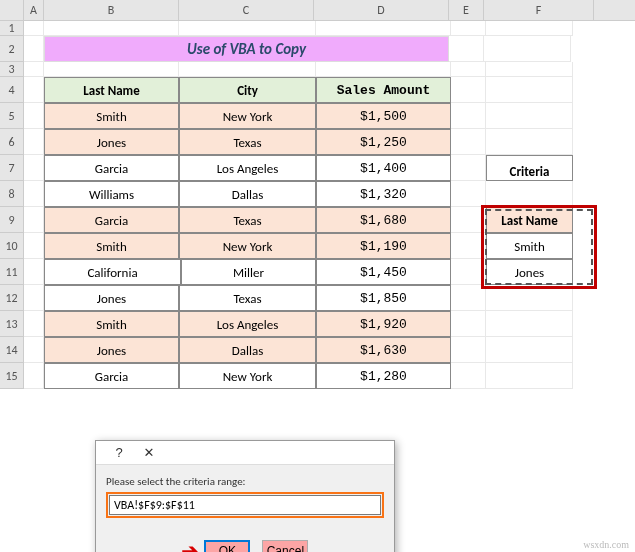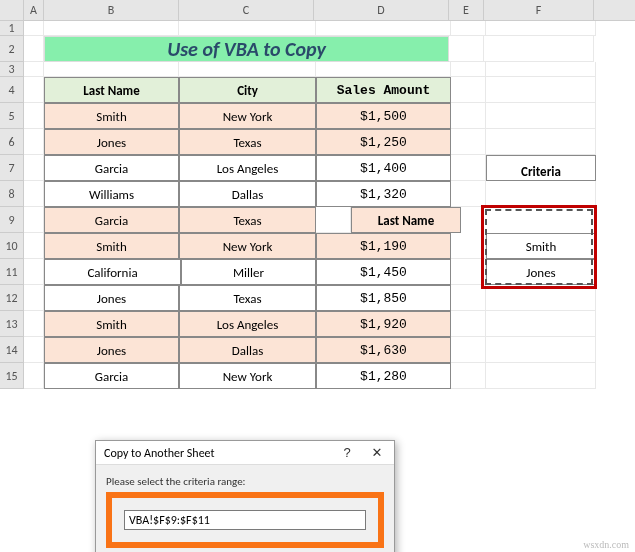--- a/index.html
+++ b/index.html
@@ -14,38 +14,38 @@
 .grid { display: flex; }
 .row-headers { width: 24px; background: #e6e6e6; }
 .row-headers .rh { height: 26px; text-align: center; line-height: 26px; border-bottom: 1px solid #ccc; border-right: 1px solid #ccc; font-size: 12px; color: #555; }
 .row-headers .rh.small { height: 15px; line-height: 15px; }
 
 .cells { position: relative; flex: 1; }
 .row { display: flex; height: 26px; }
 .row.small { height: 15px; }
 .cell { border-right: 1px solid #e8e8e8; border-bottom: 1px solid #e8e8e8; text-align: center; line-height: 25px; font-size: 13px; }
 .cell.a { width: 20px; } .cell.b { width: 135px; } .cell.c { width: 137px; } .cell.d { width: 135px; font-family: Liberation Mono, monospace; }
-.cell.e { width: 35px; } .cell.f { width: 110px; }
-
-.title-cell { background: #86efac; font-style: italic; font-weight: bold; font-size: 20px; color: #2a4a6a; border: 1px solid #ddd; }
+.cell.e { width: 35px; } .cell.f { width: 87px; }
+
+.title-cell { background: #f0abfc; font-style: italic; font-weight: bold; font-size: 15px; color: #2a4a6a; border: 1px solid #ddd; }
 .header-cell { background: #e2f0d9; font-weight: bold; border: 1px solid #888; }
 .data-cell { border: 1px solid #888; background: #fff; }
 .data-cell.alt { background: #fce4d6; }
 
 .criteria-header { border: 1px solid #888; background: #fff; font-weight: bold; padding: 3px 0; }
 
 .red-frame { position: absolute; border: 3px solid #c00000; pointer-events: none; }
 
 .dialog { position: absolute; left: 95px; top: 440px; width: 300px; background: #f0f0f0; border: 1px solid #999; box-shadow: 2px 2px 8px rgba(0,0,0,0.3); }
 .dialog-title { display: flex; align-items: center; padding: 4px 2px 4px 8px; border-bottom: 1px solid #ddd; font-size: 12px; background: #fff; }
 .dialog-title .t { flex: 1; }
 .dialog-title .btn { width: 30px; text-align: center; font-size: 13px; color: #333; font-family: Arial; }
 .dialog-body { padding: 10px 10px 8px 10px; }
 .dialog-body .lbl { font-size: 11px; color: #333; margin-bottom: 4px; }
-.dialog-input-wrap { border: 6px solid #f97316; padding: 12px; margin-bottom: 12px; }
+.dialog-input-wrap { border: 2px solid #f97316; padding: 1px; margin-bottom: 22px; }
 .dialog-input { width: 100%; border: 1px solid #7a7a7a; padding: 2px 4px; font-size: 12px; font-family: Calibri, Arial; height: 20px; }
 .dialog-buttons { display: flex; justify-content: center; gap: 12px; align-items: center; padding-bottom: 4px; }
 .dialog-buttons button { width: 46px; height: 22px; font-size: 12px; background: #fca5a5; border: 1px solid #adadad; }
 .dialog-buttons button.ok { border: 2px solid #0078d7; }
 .arrow { color: #d80000; font-size: 20px; font-weight: bold; margin-right: -6px; line-height: 14px; }
 
 .watermark { position: absolute; right: 6px; bottom: 2px; font-size: 10px; color: #bbb; font-family: Liberation Serif, serif; }
 </style>
 </head>
 <body>
@@ -144,20 +144,21 @@
         <div class="cell b data-cell">Williams</div>
         <div class="cell c data-cell">Dallas</div>
         <div class="cell d data-cell">$1,320</div>
         <div class="cell e"></div>
         <div class="cell f"></div>
       </div>
     <div class="row">
         <div class="cell a"></div>
         <div class="cell b data-cell alt">Garcia</div>
         <div class="cell c data-cell alt">Texas</div>
+        <div class="cell d data-cell alt">$1,680</div>
         <div class="cell e"></div>
         <div class="cell f data-cell alt" style="font-weight:bold">Last Name</div>
       </div>
     <div class="row">
         <div class="cell a"></div>
         <div class="cell b data-cell alt">Smith</div>
         <div class="cell c data-cell alt">New York</div>
         <div class="cell d data-cell alt">$1,190</div>
         <div class="cell e"></div>
         <div class="cell f data-cell">Smith</div>
@@ -203,21 +204,20 @@
         <div class="cell f"></div>
       </div>
 
     <div class="red-frame" style="left:457px; top:184px; width:116px; height:84px;"></div>
     <div style="position:absolute; left:461px; top:188px; width:108px; height:76px; border:2px dashed #555;"></div>
   </div>
 </div>
 
 <div class="dialog">
   <div class="dialog-title">
-    <span class="t">Copy to Another Sheet</span>
     <span class="btn">?</span>
     <span class="btn">✕</span>
   </div>
   <div class="dialog-body">
     <div class="lbl">Please select the criteria range:</div>
     <div class="dialog-input-wrap">
       <input class="dialog-input" type="text" value="VBA!$F$9:$F$11" style="">
     </div>
     <div class="dialog-buttons">
       <span class="arrow">➔</span>

